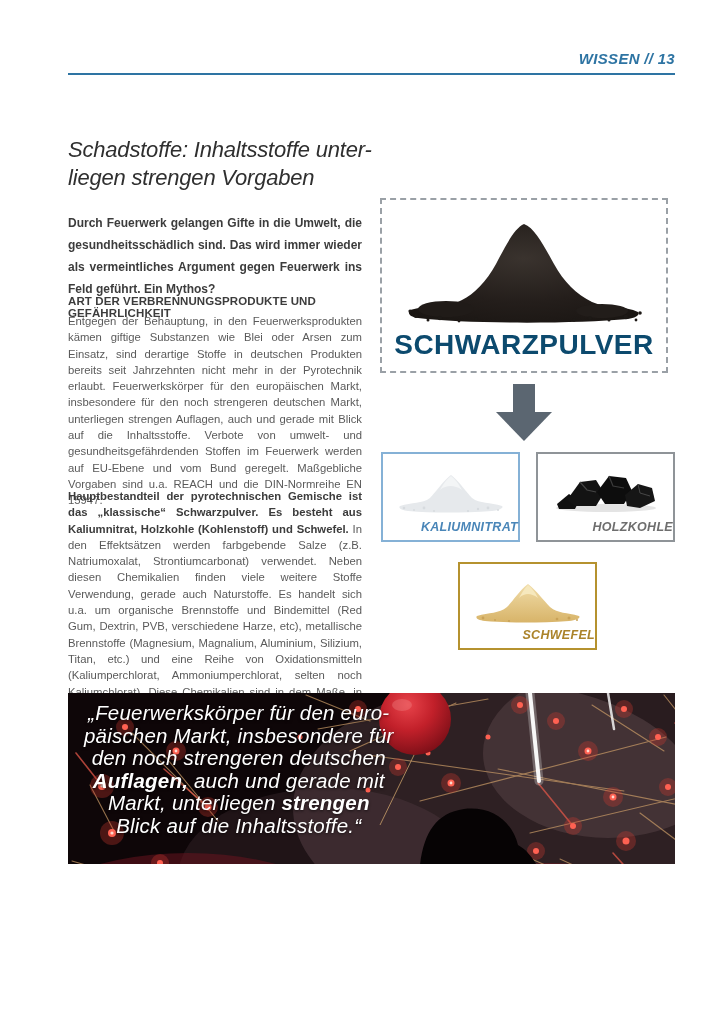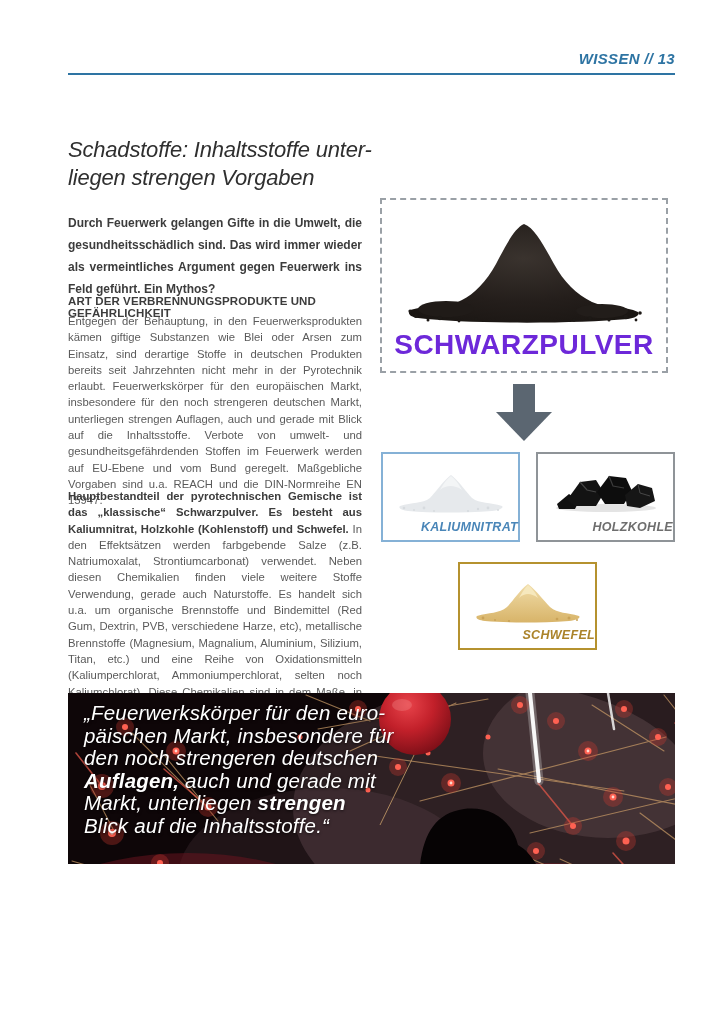--- a/index.html
+++ b/index.html
@@ -40,21 +40,21 @@
   .para2 .lead { font-weight:700; color:#3c3c3c; }
 
   
   .dashed-box {
     position:absolute; left:380px; top:198px; width:288px; height:175px;
     border:2px dashed #9aa0a6; background:#fff; box-sizing:border-box;
   }
   .pile-svg { position:absolute; left:50%; transform:translateX(-50%); top:12px; width:240px; height:115px; }
   .product-label {
     position:absolute; left:0; right:0; bottom:10px; text-align:center;
-    font-size:28px; font-weight:800; color:#6d28d9; letter-spacing:0.5px;
+    font-size:28px; font-weight:800; color:#0c4a6e; letter-spacing:0.5px;
   }
 
   .arrow { position:absolute; left:496px; top:384px; width:56px; height:57px; }
   .arrow .stem { position:absolute; left:17px; top:0; width:22px; height:28px; background:#5b6671; }
   .arrow .head {
     position:absolute; left:0; top:28px; width:0; height:0;
     border-left:28px solid transparent; border-right:28px solid transparent;
     border-top:29px solid #5b6671;
   }
 
@@ -67,21 +67,21 @@
     position:absolute; left:0; right:0; bottom:6px; text-align:right;
     font-style:italic; font-weight:700; font-size:12.5px; letter-spacing:0.3px;
   }
   .label-kaliumnitrat { color:#4a86b8; }
   .label-holzkohle   { color:#6e6e6e; }
   .label-schwefel    { color:#ab832a; }
 
   
   .photo {
     position:absolute; left:68px; top:693px; width:607px; height:269px;
-    background:#0d0507; overflow:hidden;
+    background:#0d0507; overflow:hidden;text-align:center;
   }
   .photo .bg { position:absolute; left:0; top:0; width:100%; height:100%; }
   .quote { position:absolute; left:16px; top:9px; }
   .quote-line {
     font-size:20.5px; line-height:22.5px; font-style:italic; color:#ffffff;
     white-space:nowrap; letter-spacing:0.2px; text-shadow:0 1px 3px rgba(0,0,0,0.65);
   }
   .quote-line b { font-weight:700; }
 </style>
 </head>

